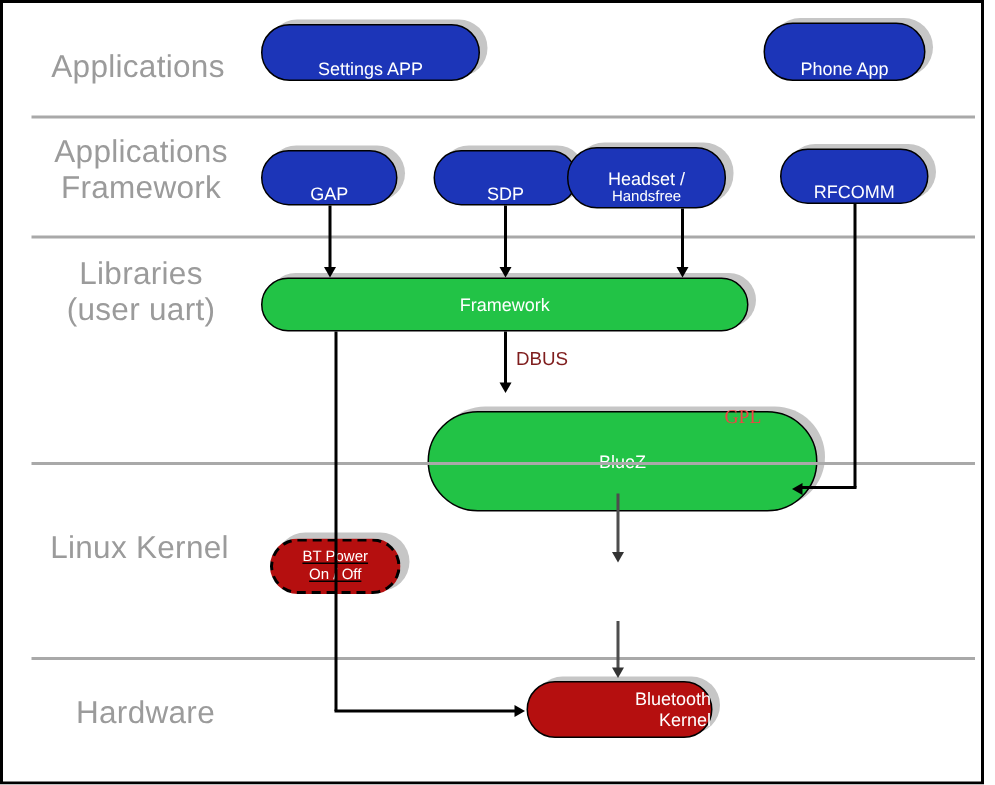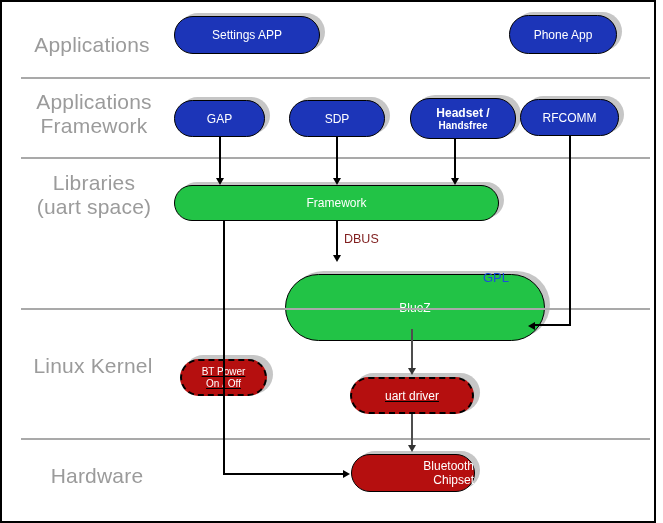--- a/index.html
+++ b/index.html
@@ -22,55 +22,55 @@
   
   .pill {
     position:absolute; display:flex; flex-direction:column;
     align-items:center; justify-content:center;
     border:1.5px solid #000; border-radius:20px;
     box-shadow:5px -3px 0 0 #c6c6c6;
     z-index:2; text-align:center;
   }
   .pill .txt { position:relative; z-index:6; color:#fff; font-size:12px; line-height:14px; }
   .pill .txt.small { font-size:10px; line-height:12px; }
-  .blue  { background:#1c35b8; }
+  .blue  { background:#1c35b8;justify-content:flex-end; }
   .green { background:#22c346; }
   .red   { background:#b50f0f; }
   .dashed { border:2px dashed #000; box-shadow:5px -3px 0 1px #c6c6c6;text-decoration:underline; }
   .bluez-radius { border-radius:34px; }
   
   .vline, .hline { position:absolute; background:#000; z-index:4; }
   .vline { width:1.5px; }
   .hline { height:1.5px; }
   .grayline { background:#4d4d4d; }
   
   .ah { position:absolute; width:0; height:0; z-index:5; }
   .ah-down  { border-left:4px solid transparent; border-right:4px solid transparent; border-top:7px solid #000; }
   .ah-left  { border-top:4px solid transparent; border-bottom:4px solid transparent; border-right:7px solid #000; }
   .ah-right { border-top:4px solid transparent; border-bottom:4px solid transparent; border-left:7px solid #000; }
   .ah-down-gray { border-left:4px solid transparent; border-right:4px solid transparent; border-top:7px solid #333; }
   
   .edge-label { position:absolute; color:#7f1d1d; font-size:12.5px; z-index:5; }
-  .badge-label { position:absolute; color:#1d4ed8; font-size:13px; z-index:6; }
+  .badge-label { position:absolute; color:#ef4444; font-size:13px; z-index:6;font-family:Liberation Serif, serif; }
 </style>
 </head>
 <body>
 
 <div id="stage">
 
   <div class="layer-label" style="left:20px; top:31px; width:140px;">Applications</div>
 
   <div class="layer-label" style="left:18px; top:88px; width:148px;">
     <div>Applications</div>
     <div>Framework</div>
   </div>
 
   <div class="layer-label" style="left:16px; top:169px; width:152px;">
     <div>Libraries</div>
-    <div>(uart space)</div>
+    <div>(user uart)</div>
   </div>
 
   <div class="layer-label" style="left:20px; top:352px; width:142px;">Linux Kernel</div>
 
   <div class="layer-label" style="left:32px; top:462px; width:126px;">Hardware</div>
 
   <div class="divider" style="top:75px;"></div>
   <div class="divider" style="top:155px;"></div>
   <div class="divider" style="top:306px;"></div>
   <div class="divider" style="top:436px;"></div>
@@ -84,21 +84,21 @@
   </div>
 
   <div class="pill blue" style="left:172px; top:98px; width:91px; height:37px;">
     <span class="txt">GAP</span>
   </div>
 
   <div class="pill blue" style="left:287px; top:98px; width:96px; height:37px;">
     <span class="txt">SDP</span>
   </div>
 
-  <div class="pill blue" style="left:408px; top:96px; width:106px; height:41px;font-weight:bold;">
+  <div class="pill blue" style="left:376px; top:96px; width:106px; height:41px;">
     <span class="txt">Headset /</span>
     <span class="txt small">Handsfree</span>
   </div>
 
   <div class="pill blue" style="left:518px; top:97px; width:99px; height:37px;">
     <span class="txt">RFCOMM</span>
   </div>
 
   <div class="pill green" style="left:172px; top:183px; width:325px; height:36px;">
     <span class="txt">Framework</span>
@@ -107,27 +107,24 @@
   <div class="pill green bluez-radius" style="left:283px; top:260px; width:260px; height:67px;margin-top:12px;">
     <span class="txt">BlueZ</span>
   </div>
   <div class="badge-label" style="left:481px; top:268px;">GPL</div>
 
   <div class="pill red dashed" style="left:178px; top:357px; width:87px; height:37px;">
     <span class="txt small">BT Power</span>
     <span class="txt small">On / Off</span>
   </div>
 
-  <div class="pill red dashed" style="left:348px; top:375px; width:124px; height:37px;">
-    <span class="txt">uart driver</span>
-  </div>
 
   <div class="pill red" style="left:349px; top:452px; width:124px; height:38px;align-items:flex-end;">
     <span class="txt">Bluetooth</span>
-    <span class="txt">Chipset</span>
+    <span class="txt">Kernel</span>
   </div>
 
   <div class="vline" style="left:217px; top:135px; height:44px;"></div>
   <div class="ah ah-down" style="left:214px; top:176px;"></div>
 
   <div class="vline" style="left:334px; top:135px; height:44px;"></div>
   <div class="ah ah-down" style="left:331px; top:176px;"></div>
 
   <div class="vline" style="left:452px; top:137px; height:42px;"></div>
   <div class="ah ah-down" style="left:449px; top:176px;"></div>

